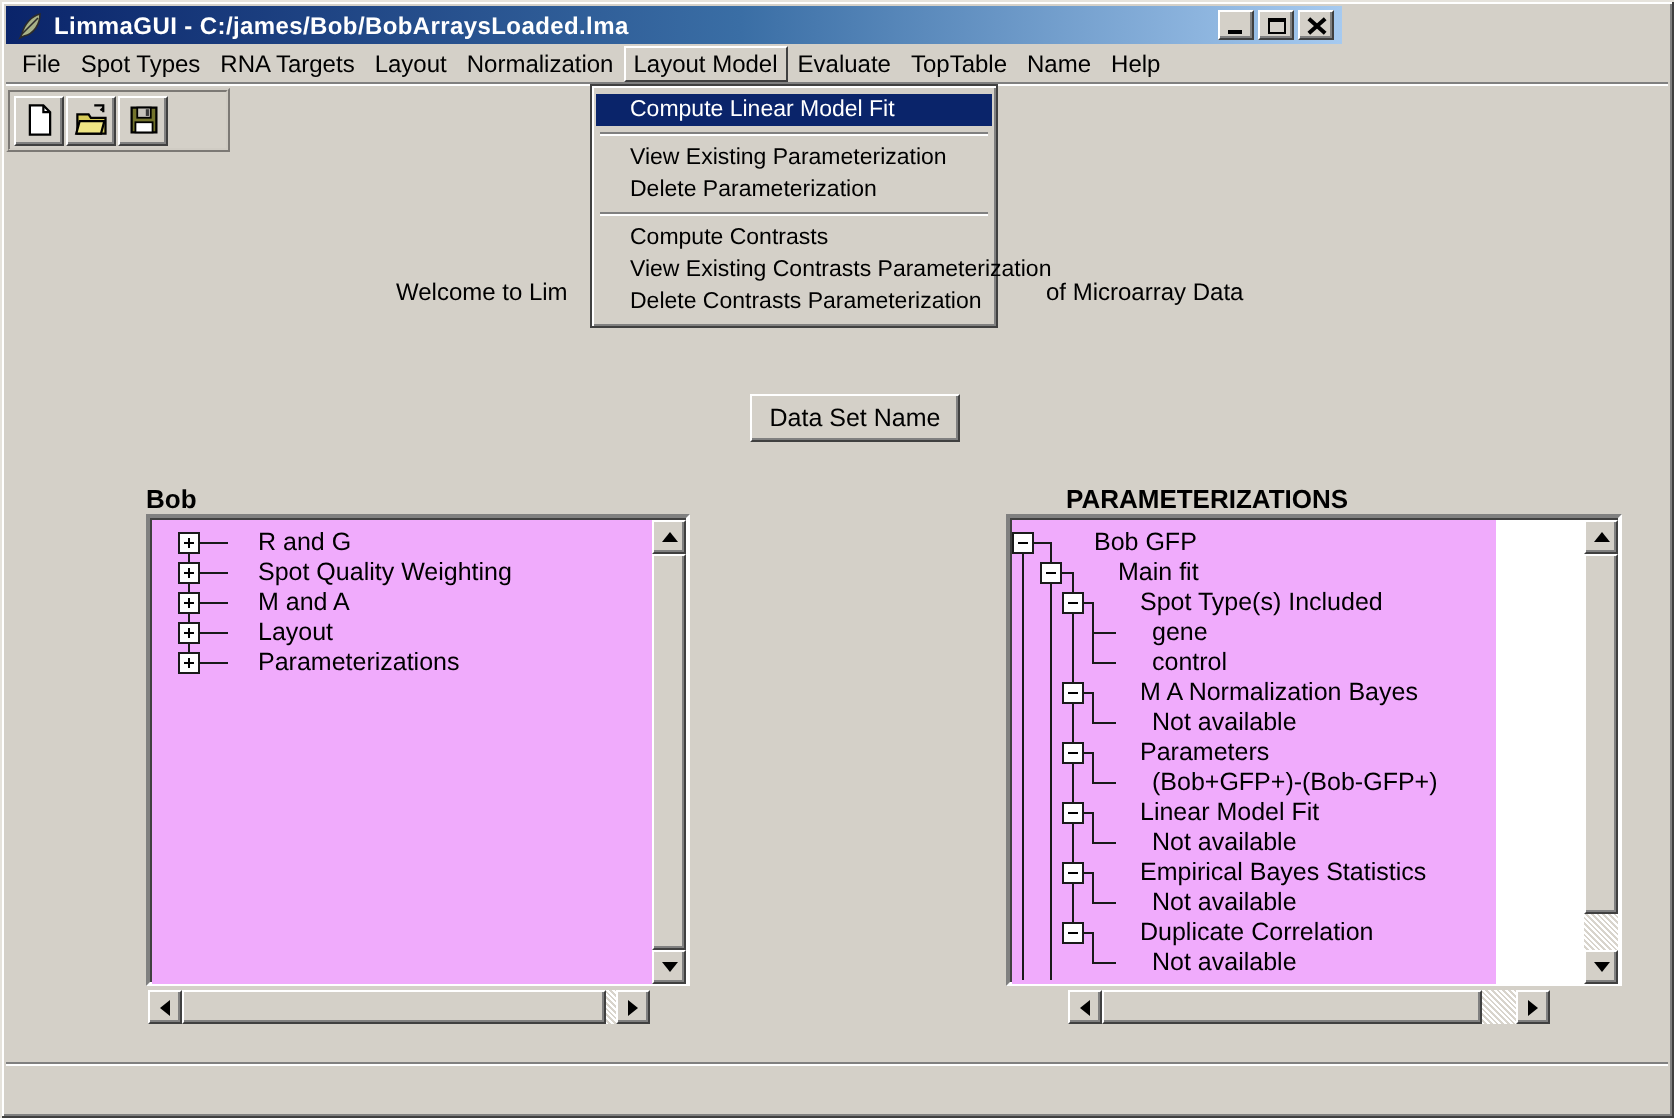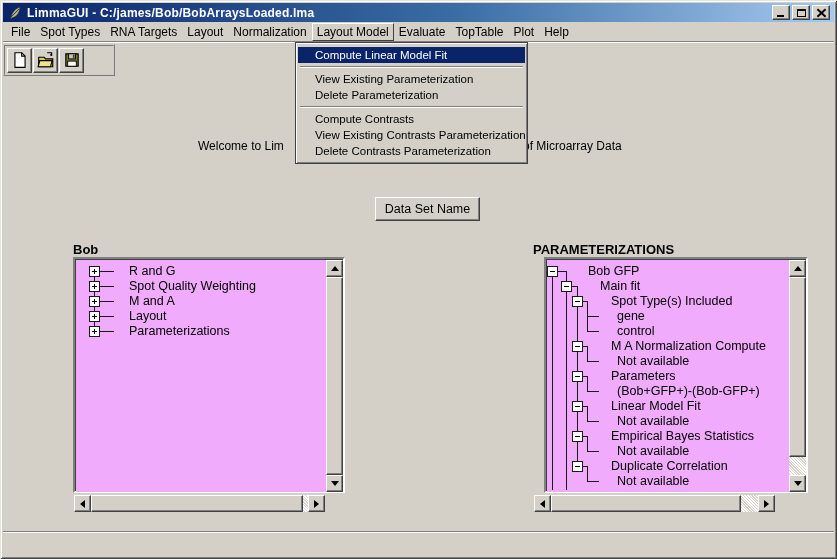--- a/index.html
+++ b/index.html
@@ -5,21 +5,21 @@
   html,body{margin:0;padding:0;background:#3a6ea5;}
   *{box-sizing:border-box;}
   #window{
     position:relative;width:837px;height:559px;background:#d4d0c8;
     font-family:"Liberation Sans",sans-serif;color:#000;overflow:hidden;
     box-shadow: inset 1px 1px 0 #e6e3dc, inset -1px -1px 0 #404040,
                 inset 2px 2px 0 #ffffff, inset -2px -2px 0 #808080;
   }
   
   #titlebar{
-    position:absolute;left:3px;top:3px;width:831px;height:19px;
+    position:absolute;left:3px;top:3px;width:668px;height:19px;
     background:linear-gradient(90deg,#0a246a 0%,#3a6ea5 55%,#a6caf0 100%);
     display:flex;align-items:center;padding:0 4px;
   }
   #title-icon{width:16px;height:16px;flex:0 0 16px;margin-right:4px;}
   #title-text{color:#fff;font-weight:bold;font-size:12px;white-space:nowrap;letter-spacing:.2px;}
   #title-buttons{margin-left:auto;display:flex;gap:2px;}
   .tb-btn{
     width:18px;height:15px;background:#d4d0c8;border:1px solid;
     border-color:#fff #404040 #404040 #fff;box-shadow:inset -1px -1px 0 #808080;
     display:flex;align-items:center;justify-content:center;position:relative;
@@ -47,21 +47,21 @@
     border:2px ridge #d0ccc4;display:flex;align-items:center;padding:1px 2px;gap:1px;background:#d4d0c8;
   }
   .tool-btn{
     width:25px;height:25px;background:#d4d0c8;border:1px solid;
     border-color:#fff #404040 #404040 #fff;box-shadow:inset -1px -1px 0 #808080;
     display:flex;align-items:center;justify-content:center;
   }
   .tool-btn svg{width:18px;height:18px;}
   
   #lm-menu{
-    position:absolute;left:295px;top:42px;width:233px;background:#d4d0c8;z-index:50;
+    position:absolute;left:295px;top:42px;width:204px;background:#d4d0c8;z-index:50;
     border:1px solid #404040;
     box-shadow:inset 1px 1px 0 #fff, inset -1px -1px 0 #808080;
     padding:4px 2px;font-size:11.5px;
   }
   .lm-item{height:16px;line-height:16px;padding-left:17px;white-space:nowrap;}
   .lm-item.hl{background:#0a246a;color:#fff;}
   .lm-sep{height:0;margin:3px 2px;border-top:1px solid #808080;border-bottom:1px solid #fff;}
   
   .welcome{position:absolute;top:139px;font-size:12px;white-space:nowrap;z-index:1;}
   #welcome-left{left:198px;}
@@ -130,21 +130,21 @@
 
   <div id="menubar">
       <div class="menu-item">File</div>
       <div class="menu-item">Spot Types</div>
       <div class="menu-item">RNA Targets</div>
       <div class="menu-item">Layout</div>
       <div class="menu-item">Normalization</div>
       <div class="menu-item active">Layout Model</div>
       <div class="menu-item">Evaluate</div>
       <div class="menu-item">TopTable</div>
-      <div class="menu-item">Plot</div>
+      <div class="menu-item">Name</div>
       <div class="menu-item">Help</div>
     </div>
   <div id="menubar-groove"></div>
 
   <div id="toolbar">
     <div class="tool-btn">
       <svg viewBox="0 0 16 16">
         <path d="M3.5 1.5 h6 l3 3 v10 h-9 z" fill="#fff" stroke="#000"></path>
         <path d="M9.5 1.5 v3 h3" fill="none" stroke="#000"></path>
       </svg>
@@ -207,21 +207,21 @@
         <span class="tri-left"></span>
       </div>
     <div class="sb-thumb" style="width:212px;"></div>
     <div class="sb-trough"></div>
     <div class="sb-btn">
         <span class="tri-right"></span>
       </div>
   </div>
 
   <div class="panel-title" style="left:533px;width:264px;">PARAMETERIZATIONS</div>
-  <div class="panel-box" style="left:544px;width:264px;padding-left:12px;">
+  <div class="panel-box" style="left:503px;width:308px;padding-left:12px;">
     <div class="tree-area" id="right-tree" style="width:242px;height:232px;">
         <div class="tline" style="left: 10px; top: 11px; width: 9px; height: 1px;"></div>
         <div class="tline" style="left: 19px; top: 11px; width: 1px; height: 15px;"></div>
         <div class="tline" style="left: 24px; top: 26px; width: 6px; height: 1px;"></div>
         <div class="tline" style="left: 30px; top: 26px; width: 1px; height: 180px;"></div>
         <div class="tline" style="left: 35px; top: 41px; width: 5px; height: 1px;"></div>
         <div class="tline" style="left: 40px; top: 41px; width: 1px; height: 30px;"></div>
         <div class="tline" style="left: 40px; top: 56px; width: 12px; height: 1px;"></div>
         <div class="tline" style="left: 40px; top: 71px; width: 12px; height: 1px;"></div>
         <div class="tline" style="left: 35px; top: 86px; width: 5px; height: 1px;"></div>
@@ -243,21 +243,21 @@
         <div class="tline" style="left: 19px; top: 26px; width: 1px; height: 204px;"></div>
         <div class="tree-box minus" style="left: 0px; top: 6px;"></div>
         <div class="tree-label" style="left: 41px; top: 4px;">Bob GFP</div>
         <div class="tree-box minus" style="left: 14px; top: 21px;"></div>
         <div class="tree-label" style="left: 53px; top: 19px;">Main fit</div>
         <div class="tree-box minus" style="left: 25px; top: 36px;"></div>
         <div class="tree-label" style="left: 64px; top: 34px;">Spot Type(s) Included</div>
         <div class="tree-label" style="left: 70px; top: 49px;">gene</div>
         <div class="tree-label" style="left: 70px; top: 64px;">control</div>
         <div class="tree-box minus" style="left: 25px; top: 81px;"></div>
-        <div class="tree-label" style="left: 64px; top: 79px;">M A Normalization Compute</div>
+        <div class="tree-label" style="left: 64px; top: 79px;">M A Normalization Bayes</div>
         <div class="tree-label" style="left: 70px; top: 94px;">Not available</div>
         <div class="tree-box minus" style="left: 25px; top: 111px;"></div>
         <div class="tree-label" style="left: 64px; top: 109px;">Parameters</div>
         <div class="tree-label" style="left: 70px; top: 124px;">(Bob+GFP+)-(Bob-GFP+)</div>
         <div class="tree-box minus" style="left: 25px; top: 141px;"></div>
         <div class="tree-label" style="left: 64px; top: 139px;">Linear Model Fit</div>
         <div class="tree-label" style="left: 70px; top: 154px;">Not available</div>
         <div class="tree-box minus" style="left: 25px; top: 171px;"></div>
         <div class="tree-label" style="left: 64px; top: 169px;">Empirical Bayes Statistics</div>
         <div class="tree-label" style="left: 70px; top: 184px;">Not available</div>

